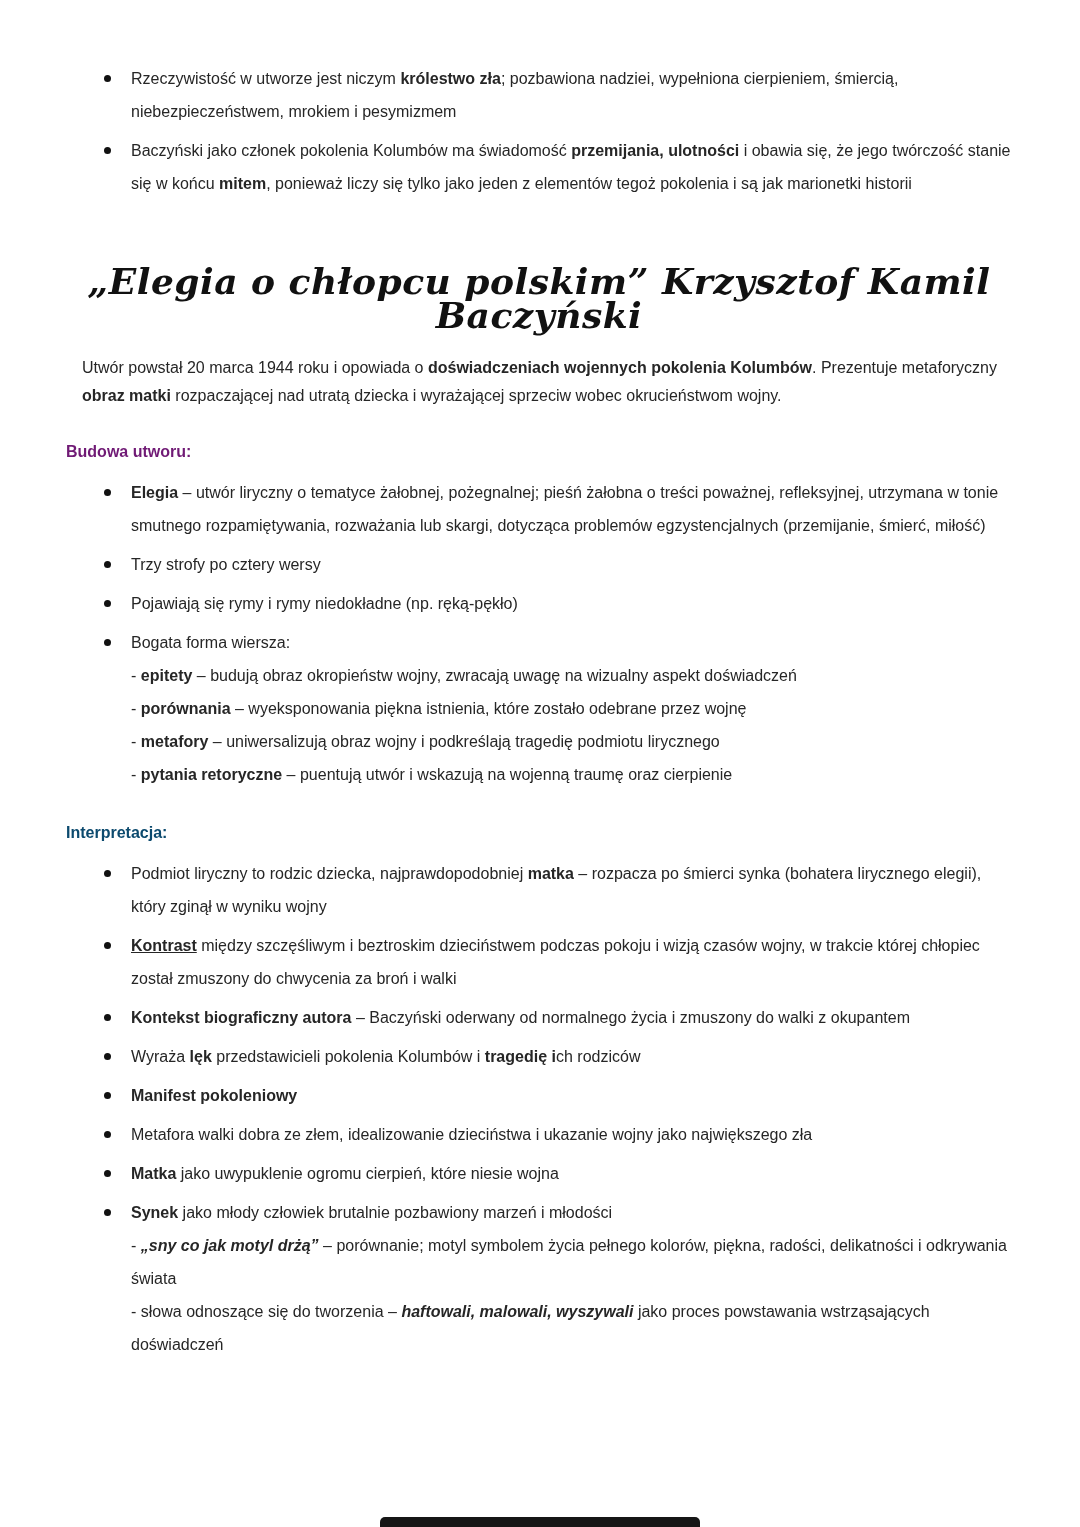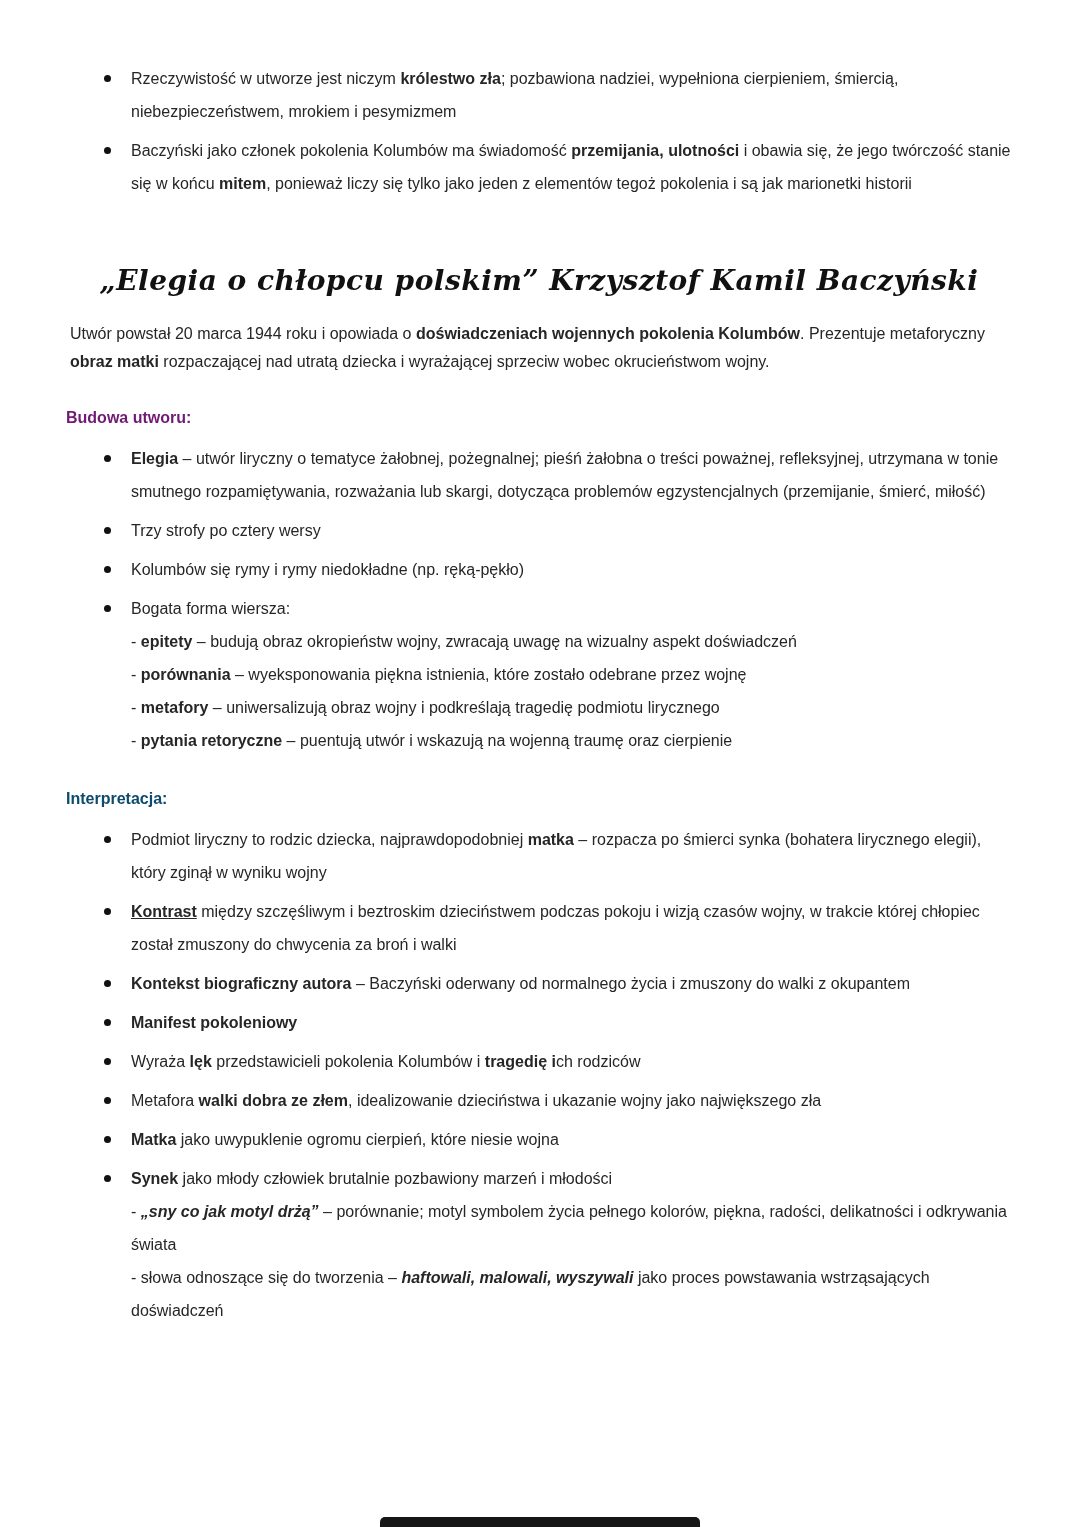--- a/index.html
+++ b/index.html
@@ -26,28 +26,28 @@
     margin: 13px 20px 0 0;
   }
   .item-text { flex: 1; }
   .subline { line-height: 33px; }
 
   h1.title {
     text-align: center;
     font-family: "DejaVu Serif", serif;
     font-style: italic;
     font-weight: 700;
-    font-size: 28px;
+    font-size: 36px;
     color: #111111;
     margin: 64px 0 22px 0;
     line-height: 34px;
     letter-spacing: 0.5px;
   }
 
-  p.intro { margin: 0 0 26px 4px; line-height: 28px; }
+  p.intro { margin: 0 0 26px 16px; line-height: 28px; }
 
   h2.section-heading {
     font-size: 16px;
     font-weight: 700;
     margin: 30px 0 12px 0;
     line-height: 24px;
   }
   .section-items { margin-bottom: 14px; }
 
   .bottom-bar {
@@ -87,21 +87,21 @@
           <li class="bullet-item">
             <span class="dot"></span>
             <div class="item-text"><span style="font-weight: 700;">Elegia</span> – utwór liryczny o tematyce żałobnej, pożegnalnej; pieśń żałobna o treści poważnej, refleksyjnej, utrzymana w tonie smutnego rozpamiętywania, rozważania lub skargi, dotycząca problemów egzystencjalnych (przemijanie, śmierć, miłość)</div>
           </li>
           <li class="bullet-item">
             <span class="dot"></span>
             <div class="item-text">Trzy strofy po cztery wersy</div>
           </li>
           <li class="bullet-item">
             <span class="dot"></span>
-            <div class="item-text">Kolumbów się rymy i rymy niedokładne (np. ręką-pękło)</div>
+            <div class="item-text">Pojawiają się rymy i rymy niedokładne (np. ręką-pękło)</div>
           </li>
           <li class="bullet-item">
             <span class="dot"></span>
             <div class="item-text">Bogata forma wiersza:<div class="subline">- <span style="font-weight: 700;">epitety</span> – budują obraz okropieństw wojny, zwracają uwagę na wizualny aspekt doświadczeń</div><div class="subline">- <span style="font-weight: 700;">porównania</span> – wyeksponowania piękna istnienia, które zostało odebrane przez wojnę</div><div class="subline">- <span style="font-weight: 700;">metafory</span> – uniwersalizują obraz wojny i podkreślają tragedię podmiotu lirycznego</div><div class="subline">- <span style="font-weight: 700;">pytania retoryczne</span> – puentują utwór i wskazują na wojenną traumę oraz cierpienie</div></div>
           </li>
         </ul>
         <h2 class="section-heading" style="color: #0c4a6e;">Interpretacja:</h2>
         <ul class="bullets section-items">
           <li class="bullet-item">
             <span class="dot"></span>
@@ -110,29 +110,29 @@
           <li class="bullet-item">
             <span class="dot"></span>
             <div class="item-text"><span style="font-weight: 700; text-decoration: underline;">Kontrast</span> między szczęśliwym i beztroskim dzieciństwem podczas pokoju i wizją czasów wojny, w trakcie której chłopiec został zmuszony do chwycenia za broń i walki</div>
           </li>
           <li class="bullet-item">
             <span class="dot"></span>
             <div class="item-text"><span style="font-weight: 700;">Kontekst biograficzny autora</span> – Baczyński oderwany od normalnego życia i zmuszony do walki z okupantem</div>
           </li>
           <li class="bullet-item">
             <span class="dot"></span>
+            <div class="item-text">Wyraża <span style="font-weight: 700;">lęk</span> przedstawicieli pokolenia Kolumbów i <span style="font-weight: 700;">tragedię i</span>ch rodziców</div>
+          </li>
+          <li class="bullet-item">
+            <span class="dot"></span>
             <div class="item-text"><span style="font-weight: 700;">Manifest pokoleniowy</span></div>
           </li>
           <li class="bullet-item">
             <span class="dot"></span>
-            <div class="item-text">Wyraża <span style="font-weight: 700;">lęk</span> przedstawicieli pokolenia Kolumbów i <span style="font-weight: 700;">tragedię i</span>ch rodziców</div>
-          </li>
-          <li class="bullet-item">
-            <span class="dot"></span>
-            <div class="item-text">Metafora <span style="font-weight: 700;">walki dobra ze złem</span>, idealizowanie dzieciństwa i ukazanie wojny jako największego zła</div>
+            <div class="item-text">Metafora <span style="font-weight: 400;">walki dobra ze złem</span>, idealizowanie dzieciństwa i ukazanie wojny jako największego zła</div>
           </li>
           <li class="bullet-item">
             <span class="dot"></span>
             <div class="item-text"><span style="font-weight: 700;">Matka</span> jako uwypuklenie ogromu cierpień, które niesie wojna</div>
           </li>
           <li class="bullet-item">
             <span class="dot"></span>
             <div class="item-text"><span style="font-weight: 700;">Synek</span> jako młody człowiek brutalnie pozbawiony marzeń i młodości<div class="subline">- <span style="font-weight: 700; font-style: italic;">„sny co jak motyl drżą”</span> – porównanie; motyl symbolem życia pełnego kolorów, piękna, radości, delikatności i odkrywania świata</div><div class="subline">- słowa odnoszące się do tworzenia – <span style="font-weight: 700; font-style: italic;">haftowali, malowali, wyszywali</span> jako proces powstawania wstrząsających doświadczeń</div></div>
           </li>
         </ul>

